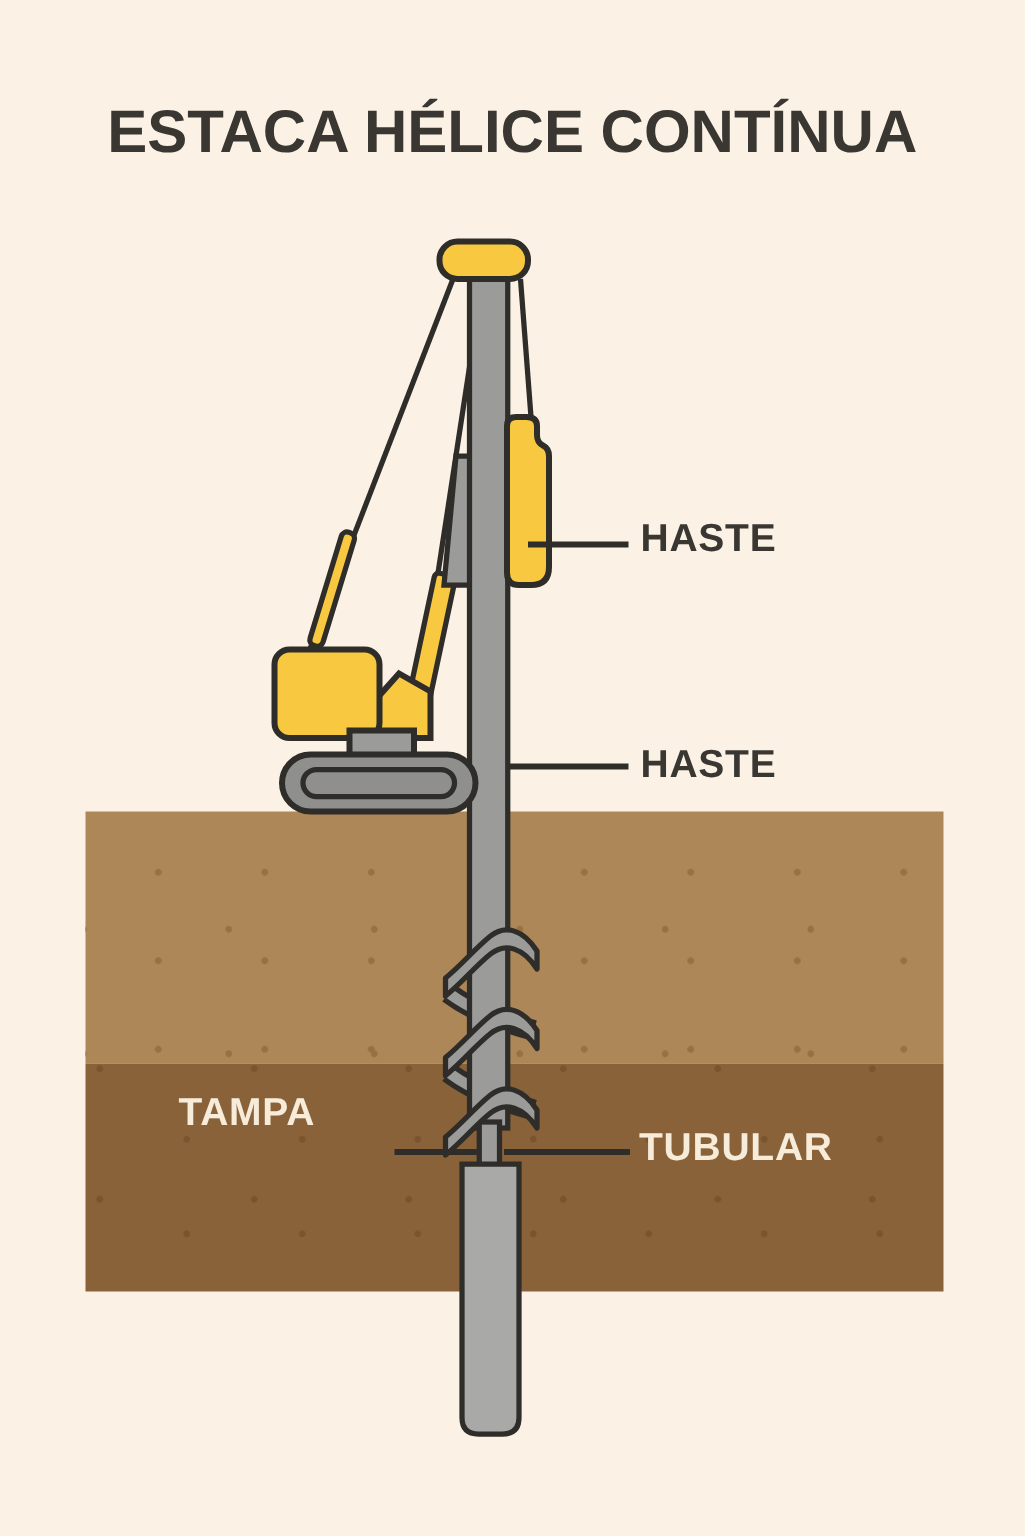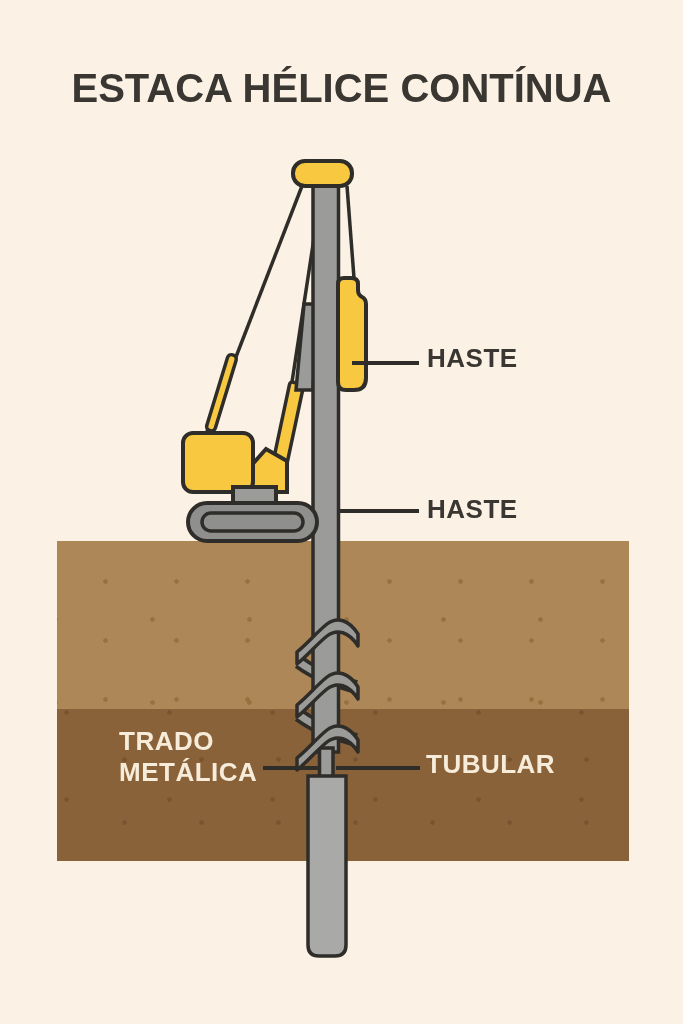--- a/index.html
+++ b/index.html
@@ -131,19 +131,18 @@
 
 <div class="label label-dark lbl-haste">
   <div>HASTE</div>
 </div>
 
 <div class="label label-dark lbl-trado">
   <div>HASTE</div>
 </div>
 
 <div class="label label-light lbl-tampa">
-  <div>TRADO</div>
-  <div>METÁLICA</div>
+  <div>TAMPA</div>
 </div>
 
 <div class="label label-light lbl-concreto">
   <div>TUBULAR</div>
 </div>
 
 </body></html>

